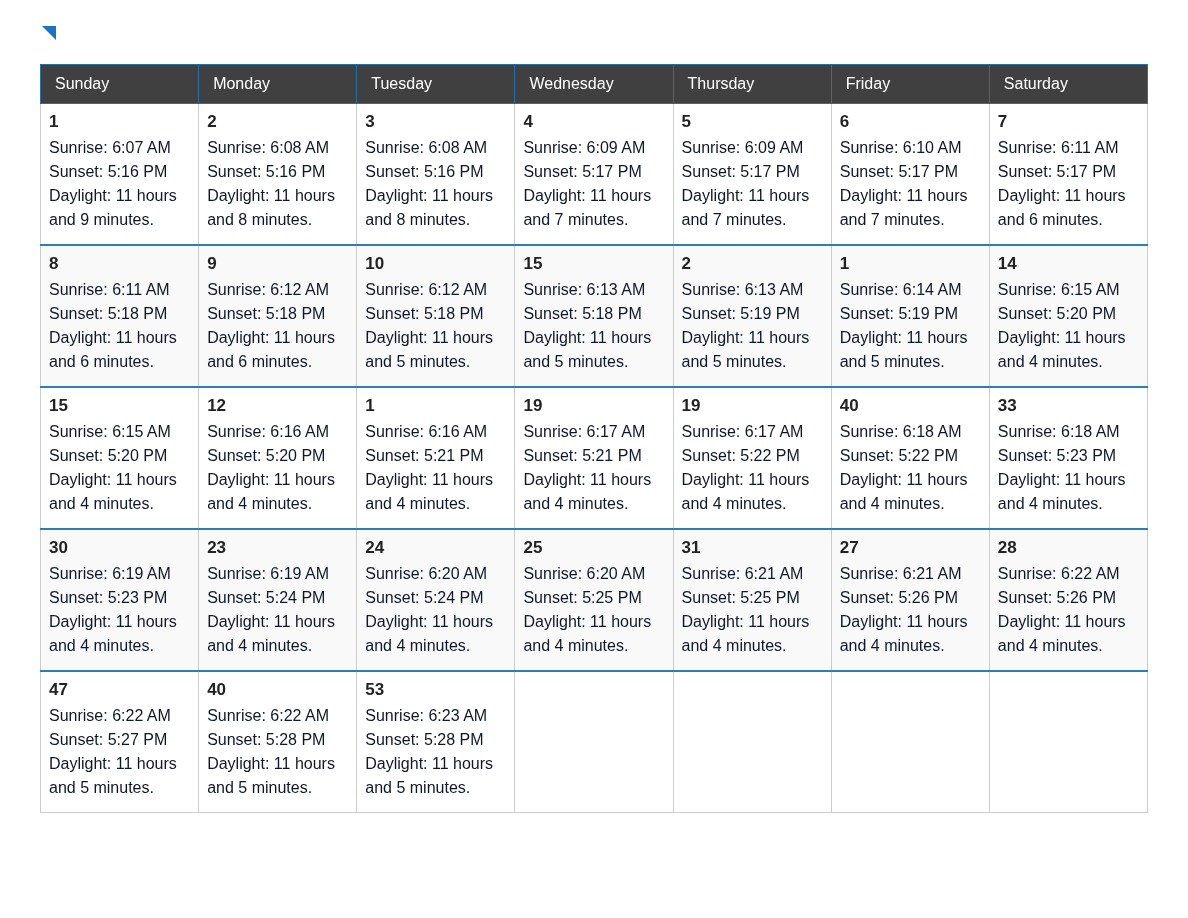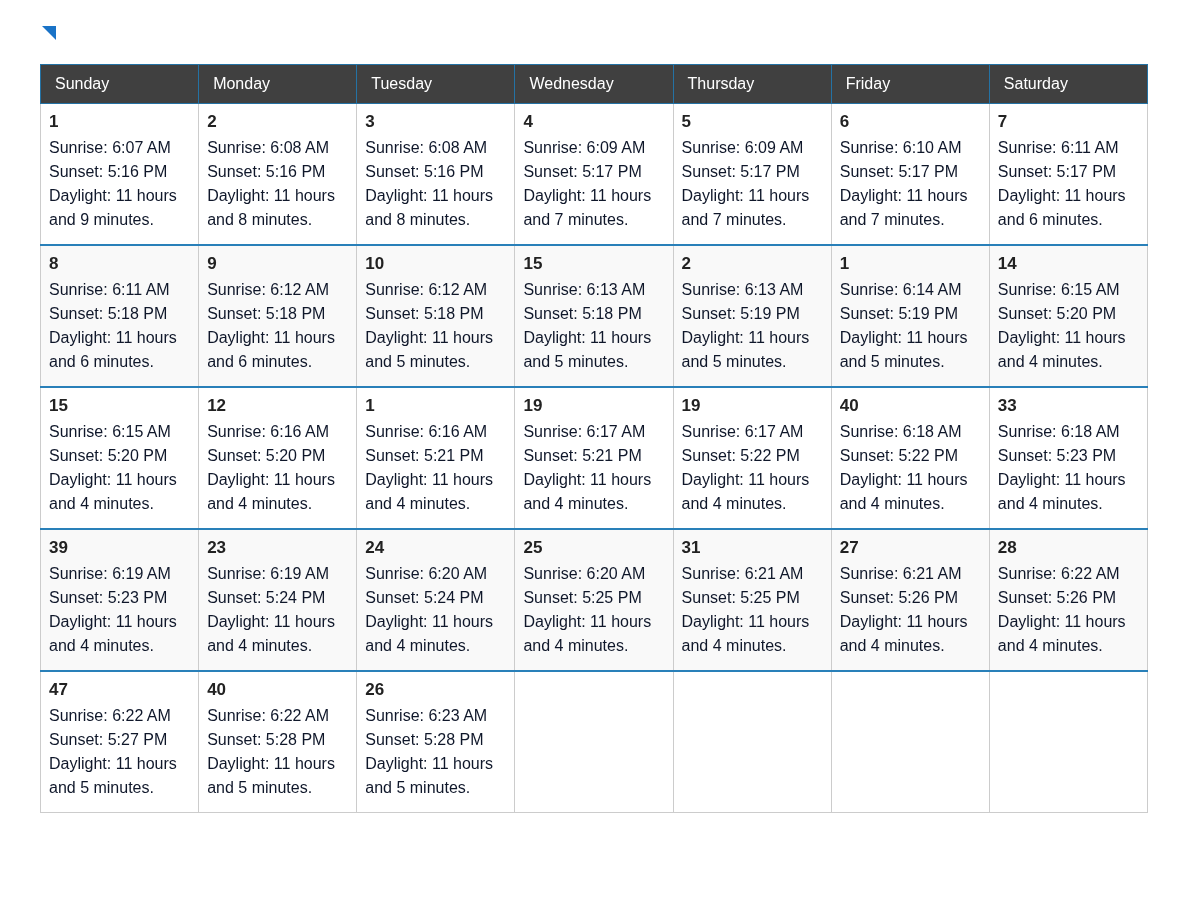--- a/index.html
+++ b/index.html
@@ -223,21 +223,21 @@
           <span class="day-number">40</span>
           <div class="day-info">Sunrise: 6:18 AM<br>Sunset: 5:22 PM<br>Daylight: 11 hours<br>and 4 minutes.</div>
         </td>
         <td>
           <span class="day-number">33</span>
           <div class="day-info">Sunrise: 6:18 AM<br>Sunset: 5:23 PM<br>Daylight: 11 hours<br>and 4 minutes.</div>
         </td>
       </tr>
       <tr class="row-divider">
         <td>
-          <span class="day-number">39</span>
+          <span class="day-number">30</span>
           <div class="day-info">Sunrise: 6:19 AM<br>Sunset: 5:23 PM<br>Daylight: 11 hours<br>and 4 minutes.</div>
         </td>
         <td>
           <span class="day-number">23</span>
           <div class="day-info">Sunrise: 6:19 AM<br>Sunset: 5:24 PM<br>Daylight: 11 hours<br>and 4 minutes.</div>
         </td>
         <td>
           <span class="day-number">24</span>
           <div class="day-info">Sunrise: 6:20 AM<br>Sunset: 5:24 PM<br>Daylight: 11 hours<br>and 4 minutes.</div>
         </td>
@@ -261,21 +261,21 @@
       <tr class="row-divider">
         <td>
           <span class="day-number">47</span>
           <div class="day-info">Sunrise: 6:22 AM<br>Sunset: 5:27 PM<br>Daylight: 11 hours<br>and 5 minutes.</div>
         </td>
         <td>
           <span class="day-number">40</span>
           <div class="day-info">Sunrise: 6:22 AM<br>Sunset: 5:28 PM<br>Daylight: 11 hours<br>and 5 minutes.</div>
         </td>
         <td>
-          <span class="day-number">26</span>
+          <span class="day-number">53</span>
           <div class="day-info">Sunrise: 6:23 AM<br>Sunset: 5:28 PM<br>Daylight: 11 hours<br>and 5 minutes.</div>
         </td>
         <td class="empty-cell"></td>
         <td class="empty-cell"></td>
         <td class="empty-cell"></td>
         <td class="empty-cell"></td>
       </tr>
     </tbody>
 </table>
 

